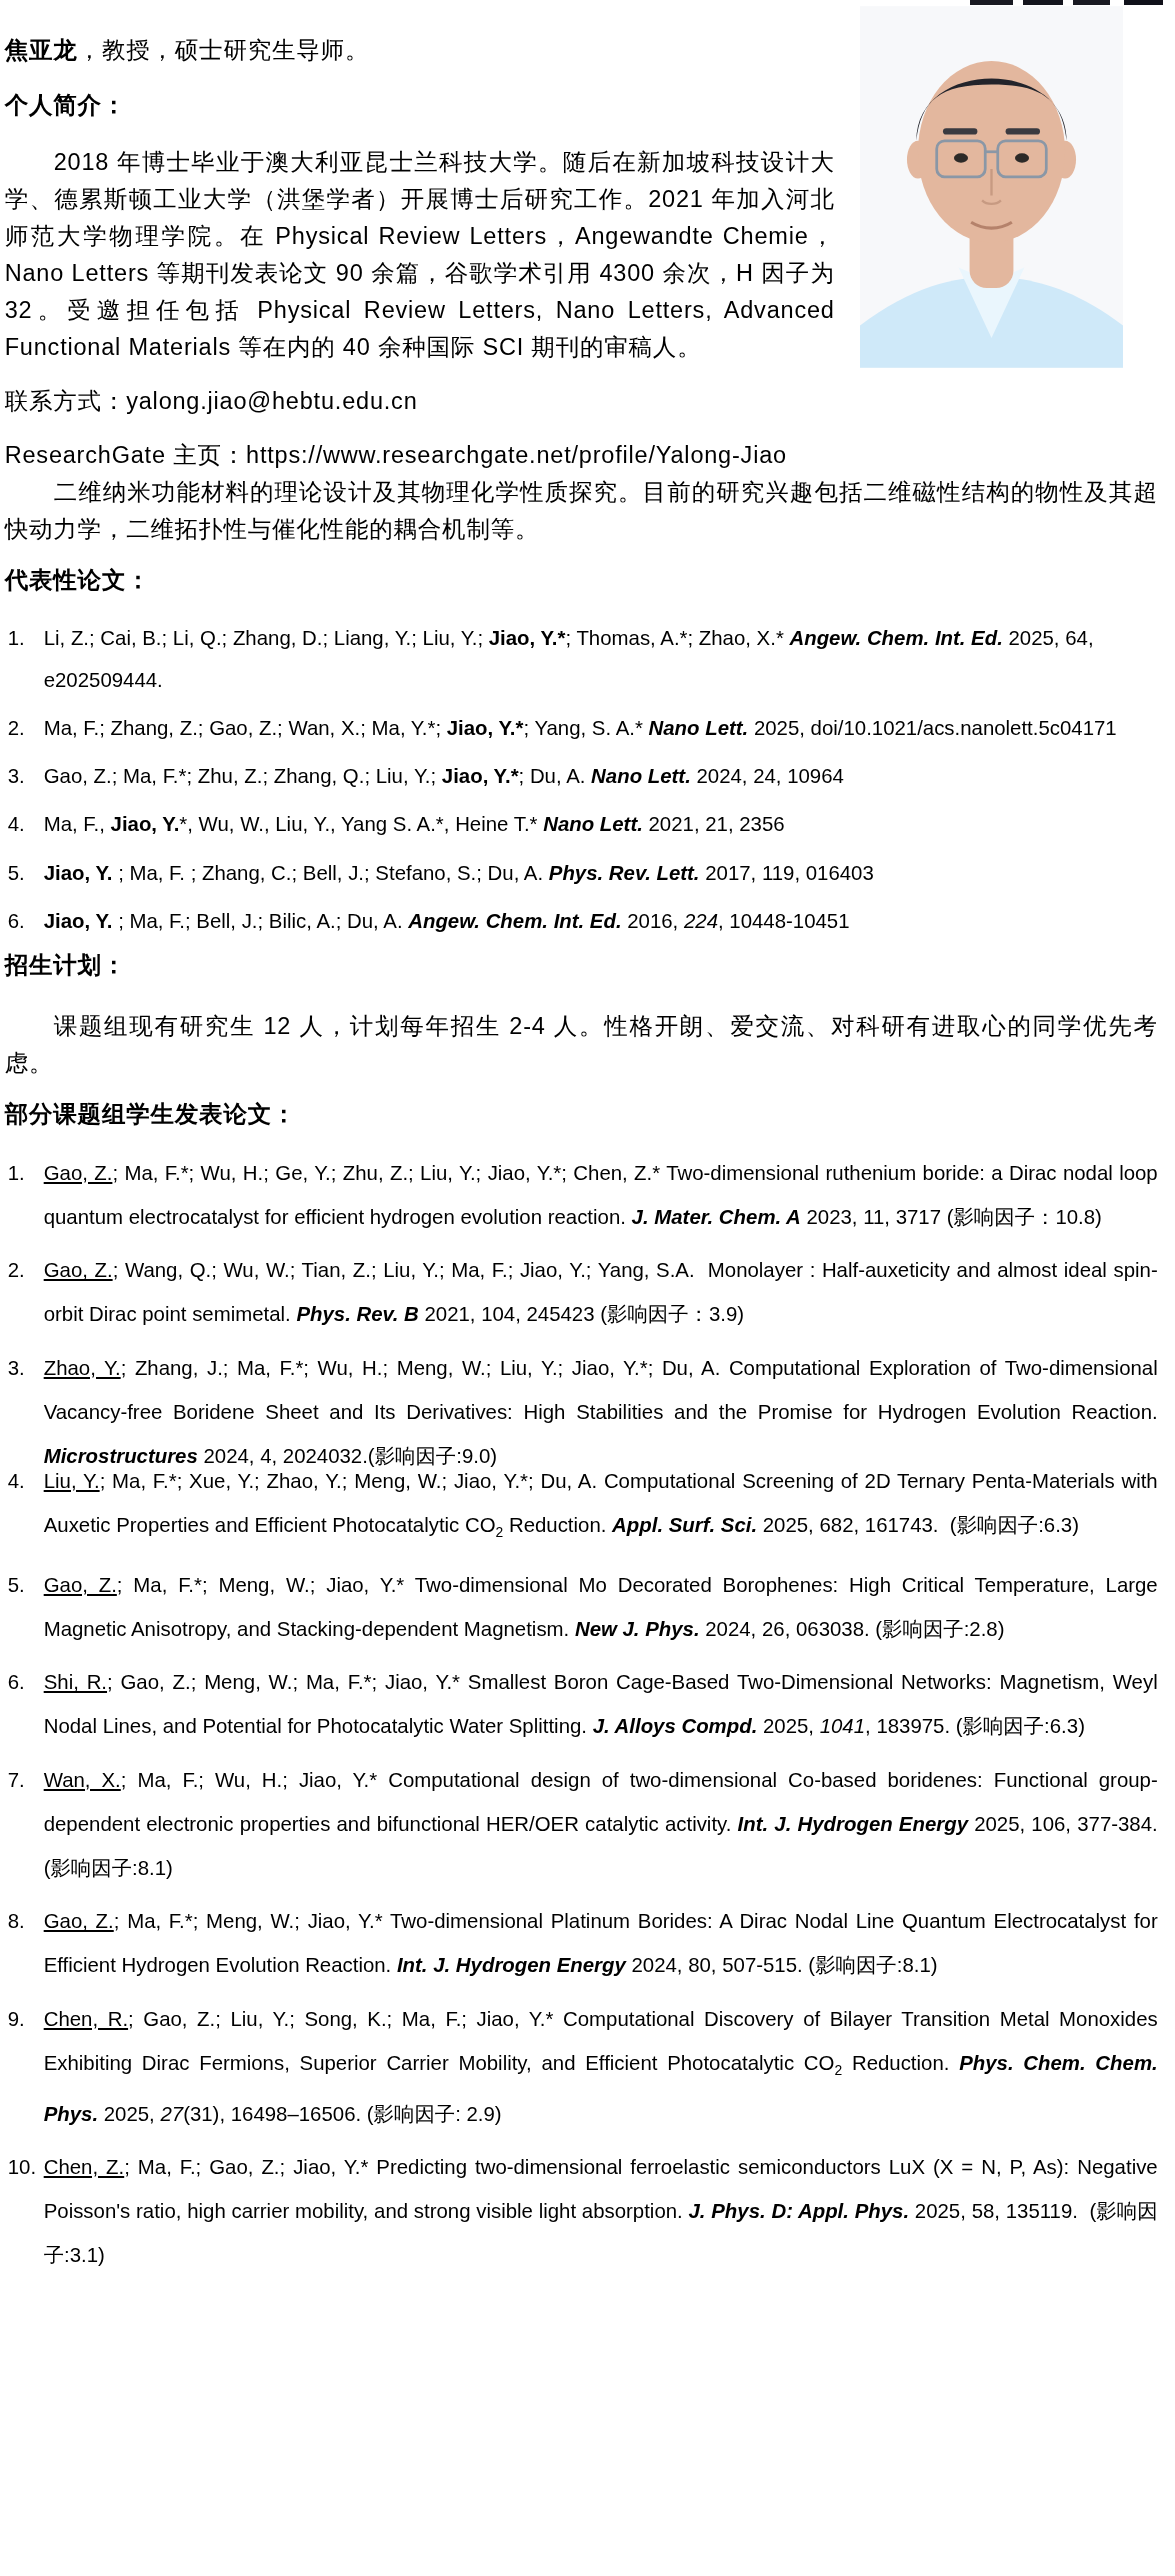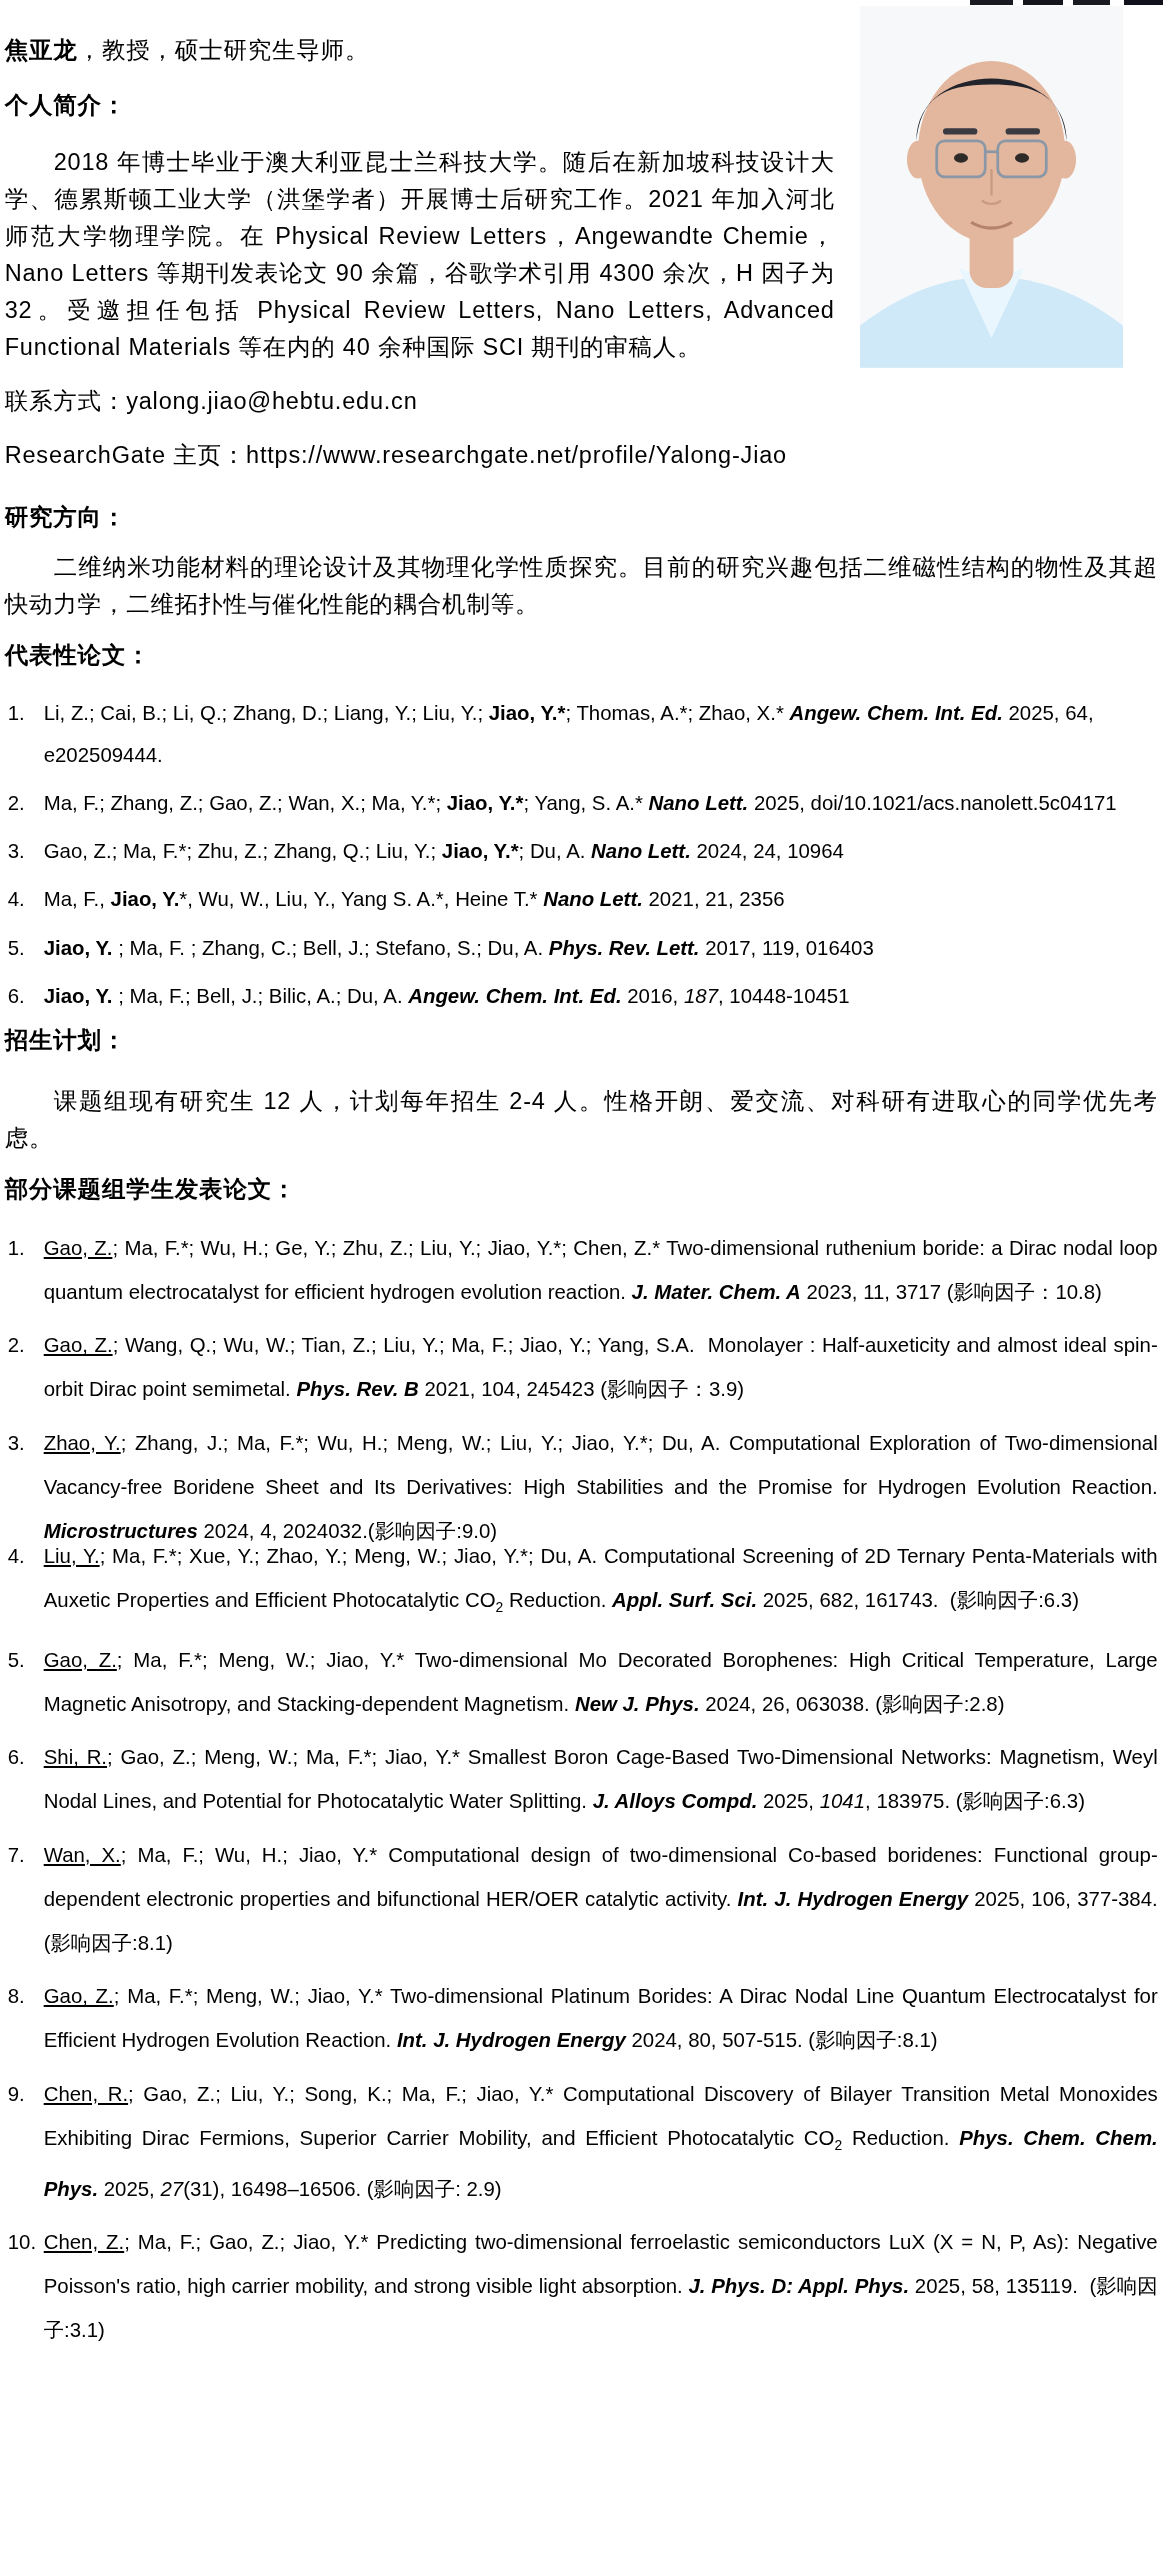--- a/index.html
+++ b/index.html
@@ -62,31 +62,30 @@
 
     <p class="name-line"><span class="nm">焦亚龙</span><span>，教授，硕士研究生导师。</span></p>
 
     <div class="h bio">个人简介：</div>
     <p class="cn indent2">2018 年博士毕业于澳大利亚昆士兰科技大学。随后在新加坡科技设计大学、德累斯顿工业大学（洪堡学者）开展博士后研究工作。2021 年加入河北师范大学物理学院。在 Physical Review Letters，Angewandte Chemie， Nano Letters 等期刊发表论文 90 余篇，谷歌学术引用 4300 余次，H 因子为 32。受邀担任包括 Physical Review Letters, Nano Letters, Advanced Functional Materials 等在内的 40 余种国际 SCI 期刊的审稿人。</p>
 
     <p class="cn contact"><span>联系方式：</span><span class="plain">yalong.jiao@hebtu.edu.cn</span></p>
     <p class="cn contact"><span>ResearchGate 主页：</span><span class="plain">https://www.researchgate.net/profile/Yalong-Jiao</span></p>
   </div>
 
-  <div class="h research">研究方向：</div>
   <p class="cn indent2">二维纳米功能材料的理论设计及其物理化学性质探究。目前的研究兴趣包括二维磁性结构的物性及其超快动力学，二维拓扑性与催化性能的耦合机制等。</p>
 
   <div class="h reppubs">代表性论文：</div>
   <ul class="publist rep">
     <li class="pub"><span class="num">1.</span><span class="txt"><span>Li, Z.; Cai, B.; Li, Q.; Zhang, D.; Liang, Y.; Liu, Y.; </span><span style="font-weight: 700;">Jiao, Y.*</span><span>; Thomas, A.*; Zhao, X.* </span><span style="font-weight: 700; font-style: italic;">Angew. Chem. Int. Ed.</span><span> 2025, 64, e202509444.</span></span></li>
     <li class="pub"><span class="num">2.</span><span class="txt"><span>Ma, F.; Zhang, Z.; Gao, Z.; Wan, X.; Ma, Y.*; </span><span style="font-weight: 700;">Jiao, Y.*</span><span>; Yang, S. A.* </span><span style="font-weight: 700; font-style: italic;">Nano Lett.</span><span> 2025, doi/10.1021/acs.nanolett.5c04171</span></span></li>
     <li class="pub"><span class="num">3.</span><span class="txt"><span>Gao, Z.; Ma, F.*; Zhu, Z.; Zhang, Q.; Liu, Y.; </span><span style="font-weight: 700;">Jiao, Y.*</span><span>; Du, A. </span><span style="font-weight: 700; font-style: italic;">Nano Lett.</span><span> 2024, 24, 10964</span></span></li>
     <li class="pub"><span class="num">4.</span><span class="txt"><span>Ma, F., </span><span style="font-weight: 700;">Jiao, Y.</span><span>*, Wu, W., Liu, Y., Yang S. A.*, Heine T.* </span><span style="font-weight: 700; font-style: italic;">Nano Lett.</span><span> 2021, 21, 2356</span></span></li>
     <li class="pub"><span class="num">5.</span><span class="txt"><span style="font-weight: 700;">Jiao, Y.</span><span> ; Ma, F. ; Zhang, C.; Bell, J.; Stefano, S.; Du, A. </span><span style="font-weight: 700; font-style: italic;">Phys. Rev. Lett.</span><span> 2017, 119, 016403</span></span></li>
-    <li class="pub"><span class="num">6.</span><span class="txt"><span style="font-weight: 700;">Jiao, Y.</span><span> ; Ma, F.; Bell, J.; Bilic, A.; Du, A. </span><span style="font-weight: 700; font-style: italic;">Angew. Chem. Int. Ed.</span><span> 2016, </span><span style="font-style: italic;">187</span><span>, 10448-10451</span></span></li>
+    <li class="pub"><span class="num">6.</span><span class="txt"><span style="font-weight: 700;">Jiao, Y.</span><span> ; Ma, F.; Bell, J.; Bilic, A.; Du, A. </span><span style="font-weight: 700; font-style: italic;">Angew. Chem. Int. Ed.</span><span> 2016, </span><span style="font-style: italic;">224</span><span>, 10448-10451</span></span></li>
   </ul>
 
   <div class="h recruit">招生计划：</div>
   <p class="cn indent2">课题组现有研究生 12 人，计划每年招生 2-4 人。性格开朗、爱交流、对科研有进取心的同学优先考虑。</p>
 
   <div class="h stupubs">部分课题组学生发表论文：</div>
   <ul class="publist stu">
     <li class="pub"><span class="num">1.</span><span class="txt"><span style="text-decoration: underline;">Gao, Z.</span><span>; Ma, F.*; Wu, H.; Ge, Y.; Zhu, Z.; Liu, Y.; Jiao, Y.*; Chen, Z.* Two-dimensional ruthenium boride: a Dirac nodal loop quantum electrocatalyst for efficient hydrogen evolution reaction. </span><span style="font-weight: 700; font-style: italic;">J. Mater. Chem. A</span><span> 2023, 11, 3717 (影响因子：10.8)</span></span></li>
     <li class="pub"><span class="num">2.</span><span class="txt"><span style="text-decoration: underline;">Gao, Z.</span><span>; Wang, Q.; Wu, W.; Tian, Z.; Liu, Y.; Ma, F.; Jiao, Y.; Yang, S.A.&nbsp; Monolayer : Half-auxeticity and almost ideal spin-orbit Dirac point semimetal. </span><span style="font-weight: 700; font-style: italic;">Phys. Rev. B</span><span> 2021, 104, 245423 (影响因子：3.9)</span></span></li>
     <li class="pub tight"><span class="num">3.</span><span class="txt"><span style="text-decoration: underline;">Zhao, Y.</span><span>; Zhang, J.; Ma, F.*; Wu, H.; Meng, W.; Liu, Y.; Jiao, Y.*; Du, A. Computational Exploration of Two-dimensional Vacancy-free Boridene Sheet and Its Derivatives: High Stabilities and the Promise for Hydrogen Evolution Reaction. </span><span style="font-weight: 700; font-style: italic;">Microstructures</span><span> 2024, 4, 2024032.(影响因子:9.0)</span></span></li>

